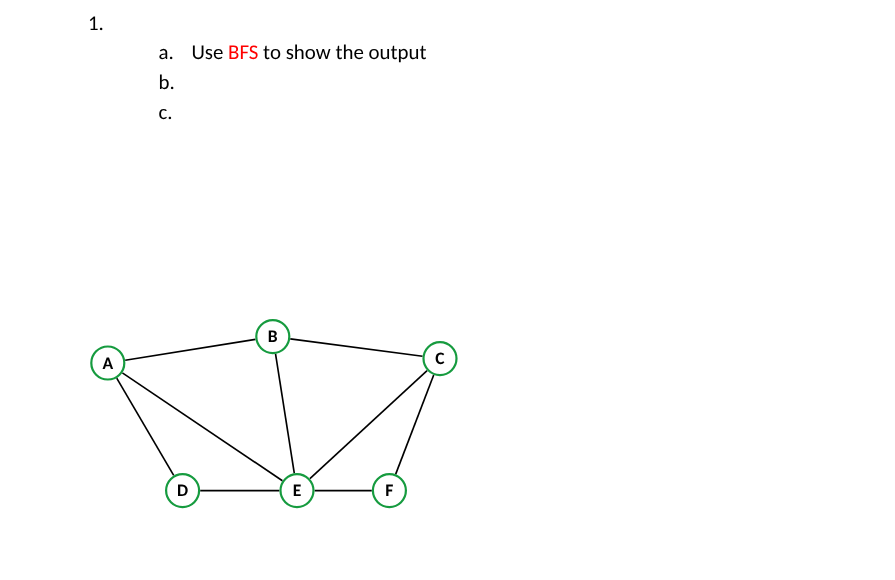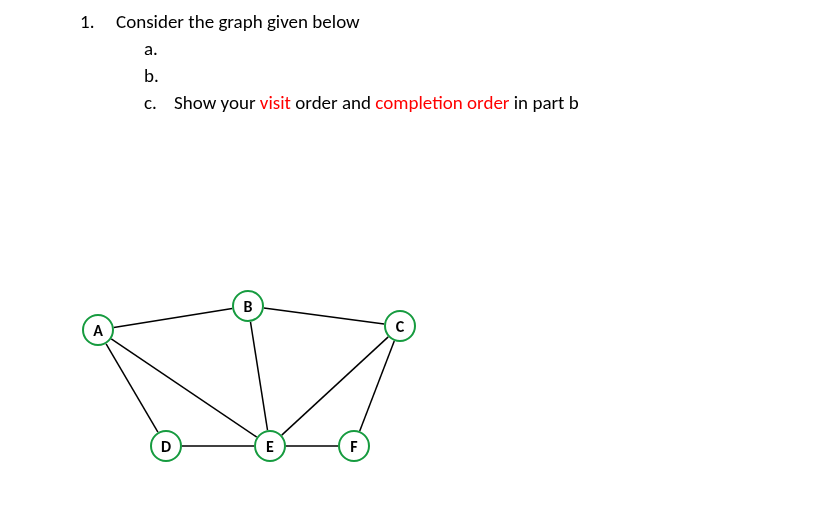--- a/index.html
+++ b/index.html
@@ -62,37 +62,36 @@
       font-size: 16px;
       color: #000000;
     }
   </style>
 </head>
 <body>
 
 <div class="question-container">
   <div class="main-question">
     <span class="q-number">1.</span>
-    <span>Consider the graph given below</span>
   </div>
   <div class="sub-items">
 
     <div class="sub-item">
       <span class="sub-marker">a.</span>
+      <span>
+        <span>Use </span><span class="highlight">BFS</span><span> to show the output</span>
+      </span>
     </div>
 
     <div class="sub-item">
       <span class="sub-marker">b.</span>
     </div>
 
     <div class="sub-item">
       <span class="sub-marker">c.</span>
-      <span>
-        <span>Show your </span><span class="highlight">visit</span><span> order and </span><span class="highlight">completion order</span><span> in part b</span>
-      </span>
     </div>
 
   </div>
 </div>
 
 <div class="graph-area">
   <svg class="graph-svg" width="370" height="200">
     <g id="edge-group" stroke="#000000" stroke-width="1.5">
         <line x1="43.79905011066729" y1="57.472151982293234" x2="162.20094988933272" y2="38.527848017706766"></line>
         <line x1="36.09151199539872" y1="73.80316752156253" x2="87.90848800460128" y2="162.19683247843747"></line>

